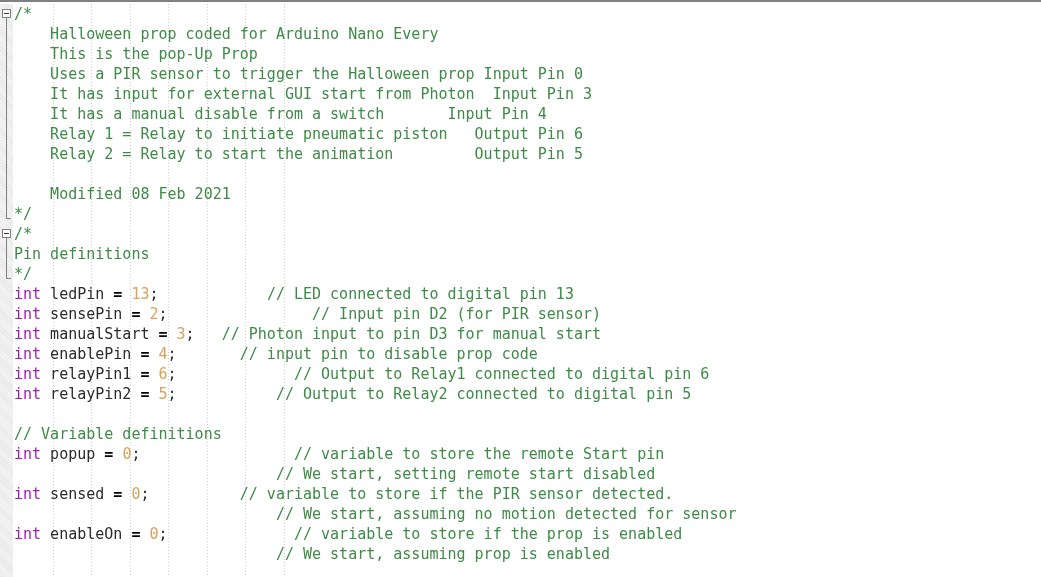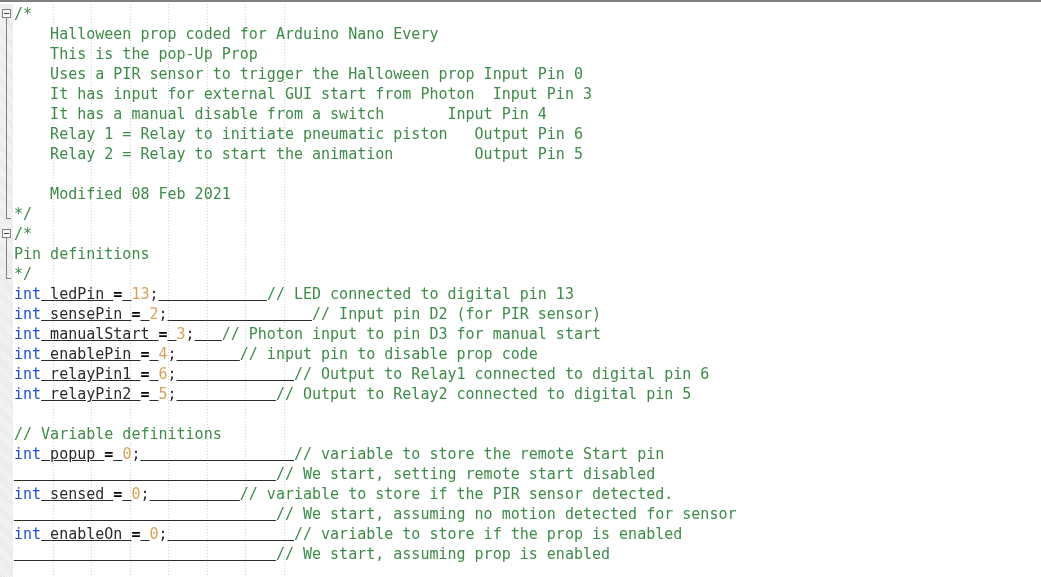--- a/index.html
+++ b/index.html
@@ -81,22 +81,22 @@
     letter-spacing: 0px;
   }
   .line {
     height: 20px;
     white-space: pre;
     position: relative;
   }
 
   
   .tok-comment  { color: #3d8b46; }
-  .tok-keyword  { color: #1d4ed8; }
-  .tok-ident    { color: #2b2b2b; text-decoration: underline; }
+  .tok-keyword  { color: #a21caf; }
+  .tok-ident    { color: #2b2b2b; }
   .tok-number   { color: #d9a05b; text-align: center; }
   .tok-op       { color: #000000; font-weight: bold; }
   .tok-punct    { color: #2b2b2b; }
 
   
   .fold-layer {
     position: absolute;
     left: 0;
     top: 2px;
     width: 14px;

